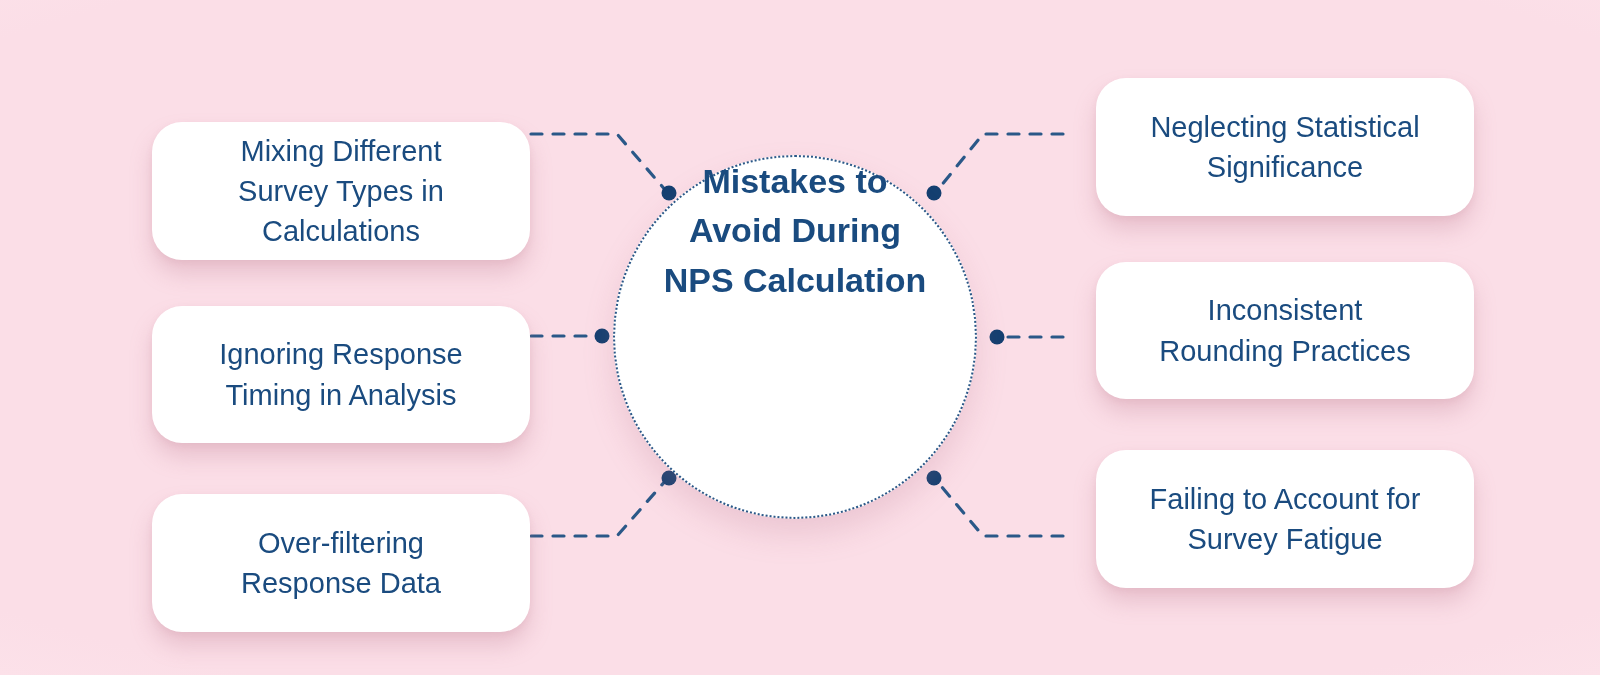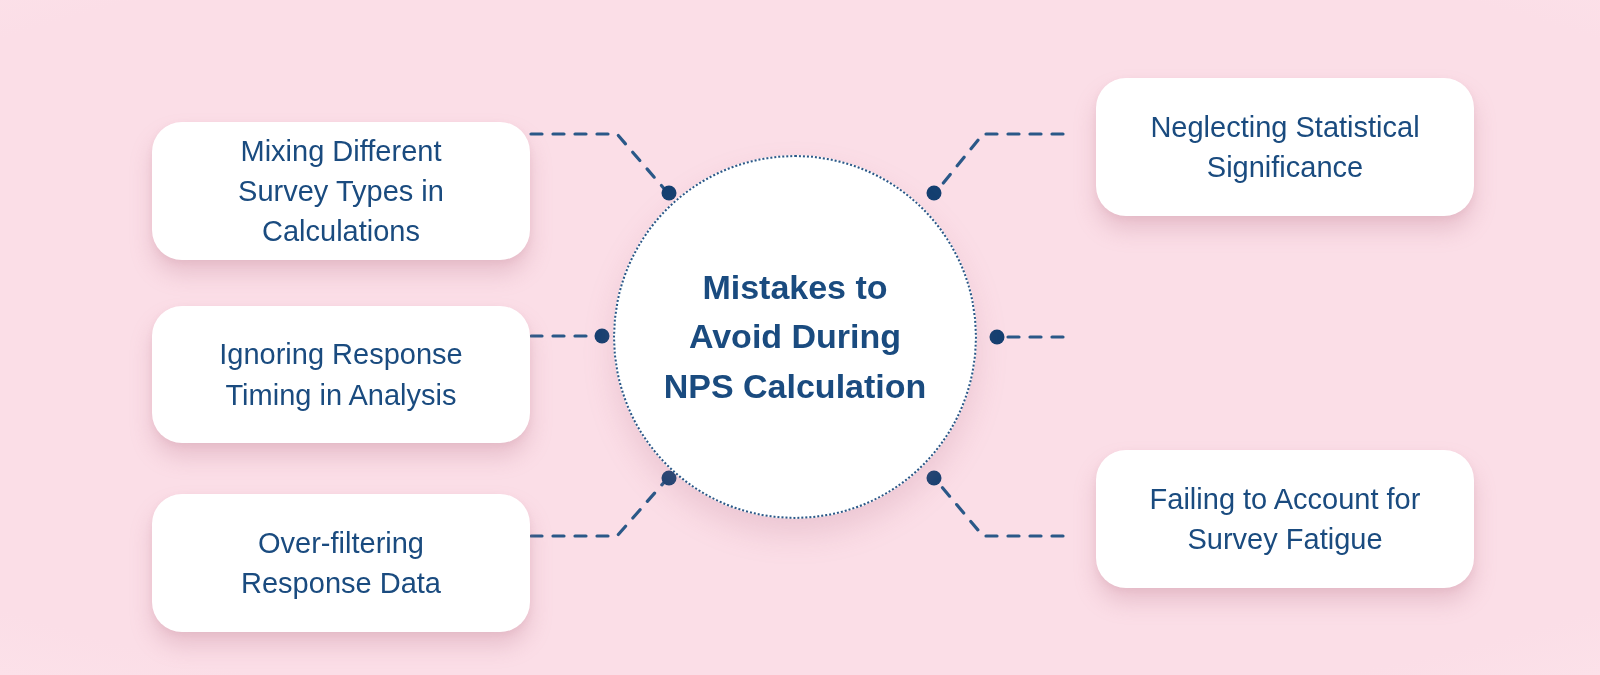--- a/index.html
+++ b/index.html
@@ -66,21 +66,21 @@
   .row-3 { top: 450px; height: 138px; }
 
   .central-node {
     position: absolute;
     left: 613px; top: 155px;
     width: 364px; height: 364px;
     border-radius: 50%;
     background: var(--card-background);
     border: 2.5px dotted var(--circle-border);
     display: flex;
-    align-items: center;
+    align-items: flex-start;
     justify-content: center;
     text-align: center;
     color: var(--text-navy);
     font-size: 34px;
     font-weight: 700;
     line-height: 1.45;
     white-space: pre-line;
     box-shadow: 0 16px 30px rgba(186,120,140,0.22);
   }
 </style>
@@ -124,18 +124,22 @@
   </div>
   <div class="mistake-box col-left row-3">
     <span>Over-filtering
 Response Data</span>
   </div>
 
   <div class="mistake-box col-right row-1">
     <span>Neglecting Statistical
 Significance</span>
   </div>
+  <div class="mistake-box col-right row-2">
+    <span>Inconsistent
+Rounding Practices</span>
+  </div>
   <div class="mistake-box col-right row-3">
     <span>Failing to Account for
 Survey Fatigue</span>
   </div>
 
 </div>
 
 </body></html>

